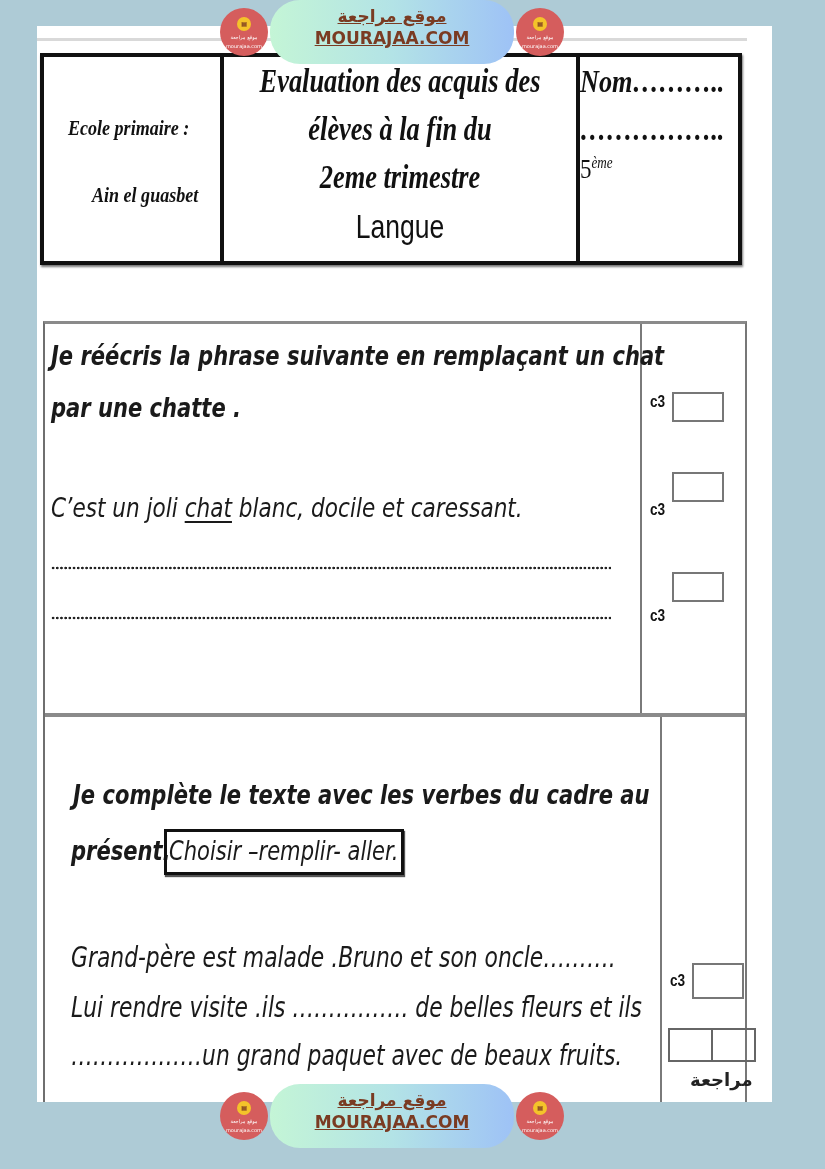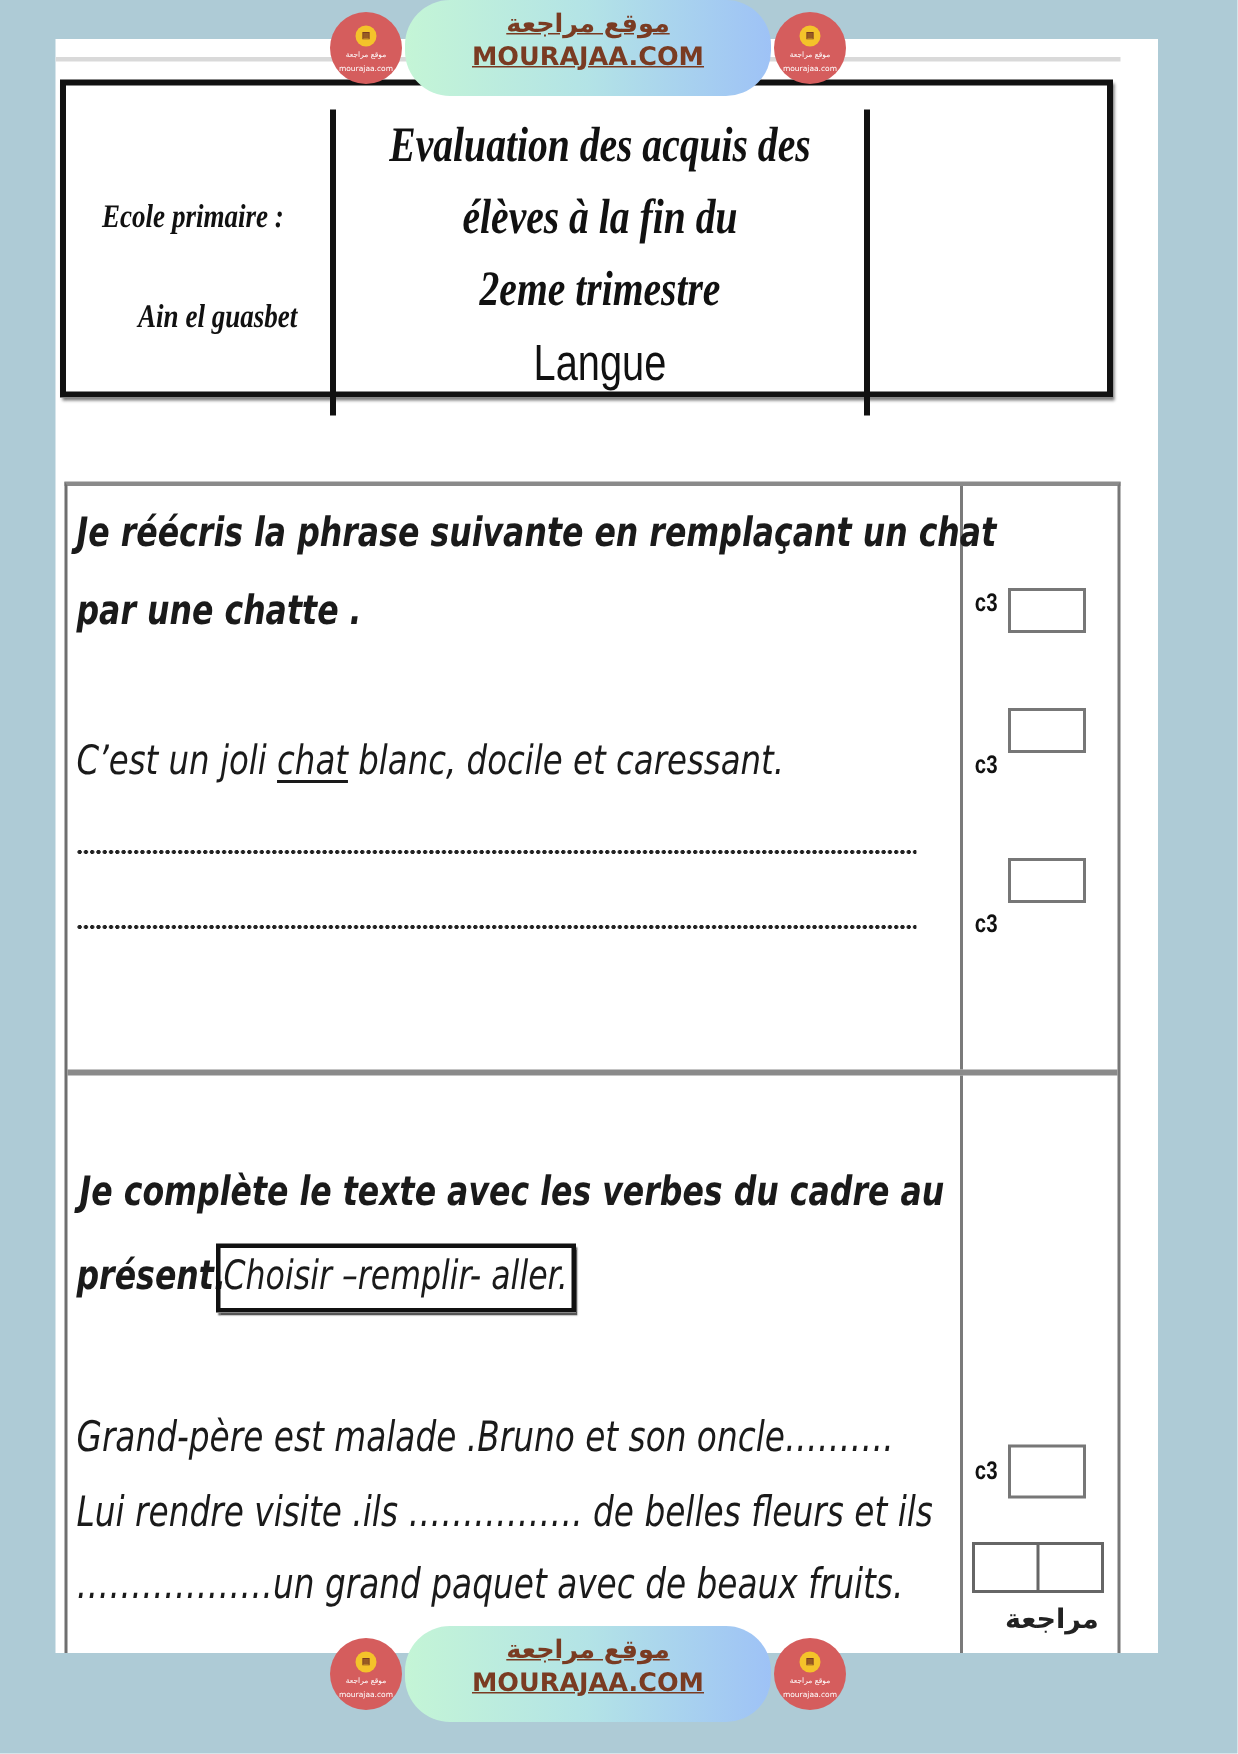--- a/index.html
+++ b/index.html
@@ -16,21 +16,21 @@
     position: absolute; left: 0; top: 12px; width: 710px; height: 3px;
     background: #d9d9d9;
   }
   
   .header-table {
     position: absolute; left: 3px; top: 27px; width: 702px; height: 212px;
     border: 4px solid #111; box-sizing: border-box;
     box-shadow: 1px 2px 2px #777;
     display: flex;
   }
-  .hcell { box-sizing: border-box; height: 100%; position: relative; margin-top: 16px; }
+  .hcell { box-sizing: border-box; height: 100%; position: relative; }
   .hcell.school { width: 180px; border-right: 4px solid #111; }
   .hcell.title { width: 356px; border-right: 4px solid #111; text-align: center; }
   .hcell.name { flex: 1; }
   .serif-it {
     font-family: "Liberation Serif", serif; font-style: italic; font-weight: bold;
     color: #111; transform: scaleX(0.82); transform-origin: left center;
     white-space: nowrap; position: absolute;
   }
   .school-1 { left: 24px; top: 58px; font-size: 22px; }
   .school-2 { left: 48px; top: 125px; font-size: 22px; }
@@ -50,21 +50,21 @@
   .nom-3 sup { font-size: 16px; font-style: italic; }
 
   
   .ex-table {
     position: absolute; left: 6px; top: 295px; width: 704px; height: 790px;
     border-left: 2px solid #6f6f6f; border-top: 3px solid #8a8a8a; border-right: 2px solid #777;
     box-sizing: border-box;
   }
   .ex-row { position: absolute; left: 0; width: 100%; display: flex; }
   .ex-row.r1 { top: 0; height: 393px; border-bottom: 4px solid #8a8a8a; box-sizing: border-box; }
-  .ex-row.r2 { top: 393px; height: 400px; }
+  .ex-row.r2 { top: 393px; height: 400px; padding-left: 20px; }
   .ex-main { width: 597px; border-right: 2px solid #7a7a7a; box-sizing: border-box; position: relative; }
   .ex-side { flex: 1; position: relative; }
 
   .body-it {
     font-family: "DejaVu Sans", sans-serif; font-style: italic; color: #1a1a1a;
     position: absolute; white-space: nowrap; transform-origin: left center;
   }
   .q1-l1 { left: 6px; top: 16px; font-size: 27px; font-weight: bold; transform: scaleX(0.78); }
   .q1-l2 { left: 6px; top: 68px; font-size: 27px; font-weight: bold; transform: scaleX(0.78); }
   .q1-sent { left: 6px; top: 168px; font-size: 27px; transform: scaleX(0.8); }
@@ -143,20 +143,25 @@
     <div class="hcell school">
       <span class="serif-it school-1">Ecole primaire :</span>
       <span class="serif-it school-2">Ain el guasbet</span>
     </div>
     <div class="hcell title">
       <span class="title-line t1">Evaluation des acquis des</span>
       <span class="title-line t2">élèves à la fin du</span>
       <span class="title-line t3">2eme trimestre</span>
       <span class="title-line t4">Langue</span>
     </div>
+    <div class="hcell name">
+      <span class="serif-it nom-1">Nom………..</span>
+      <span class="serif-it nom-2">……………..</span>
+      <span class="serif-it nom-3"><span>5</span><sup>ème</sup></span>
+    </div>
   </div>
 
   <div class="ex-table">
     <div class="ex-row r1">
       <div class="ex-main">
         <span class="body-it q1-l1">Je réécris la phrase suivante en remplaçant un chat</span>
         <span class="body-it q1-l2">par une chatte .</span>
         <span class="body-it q1-sent"><span>C’est un joli </span><u>chat</u><span> blanc, docile et caressant.</span></span>
         <div class="dots d1"></div>
         <div class="dots d2"></div>

